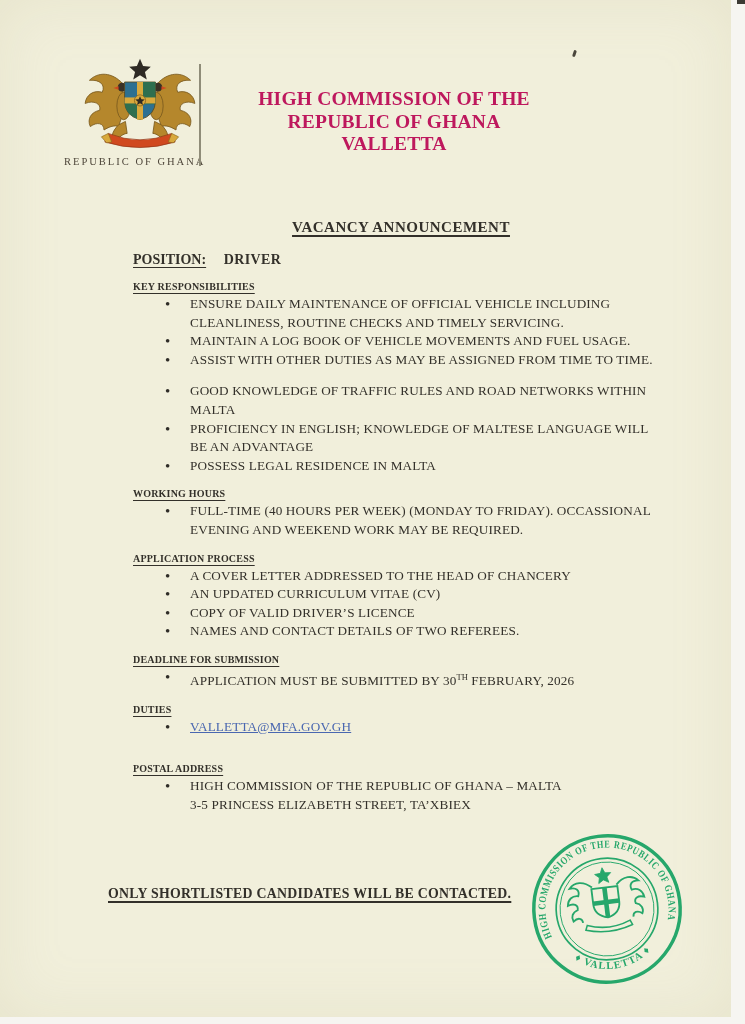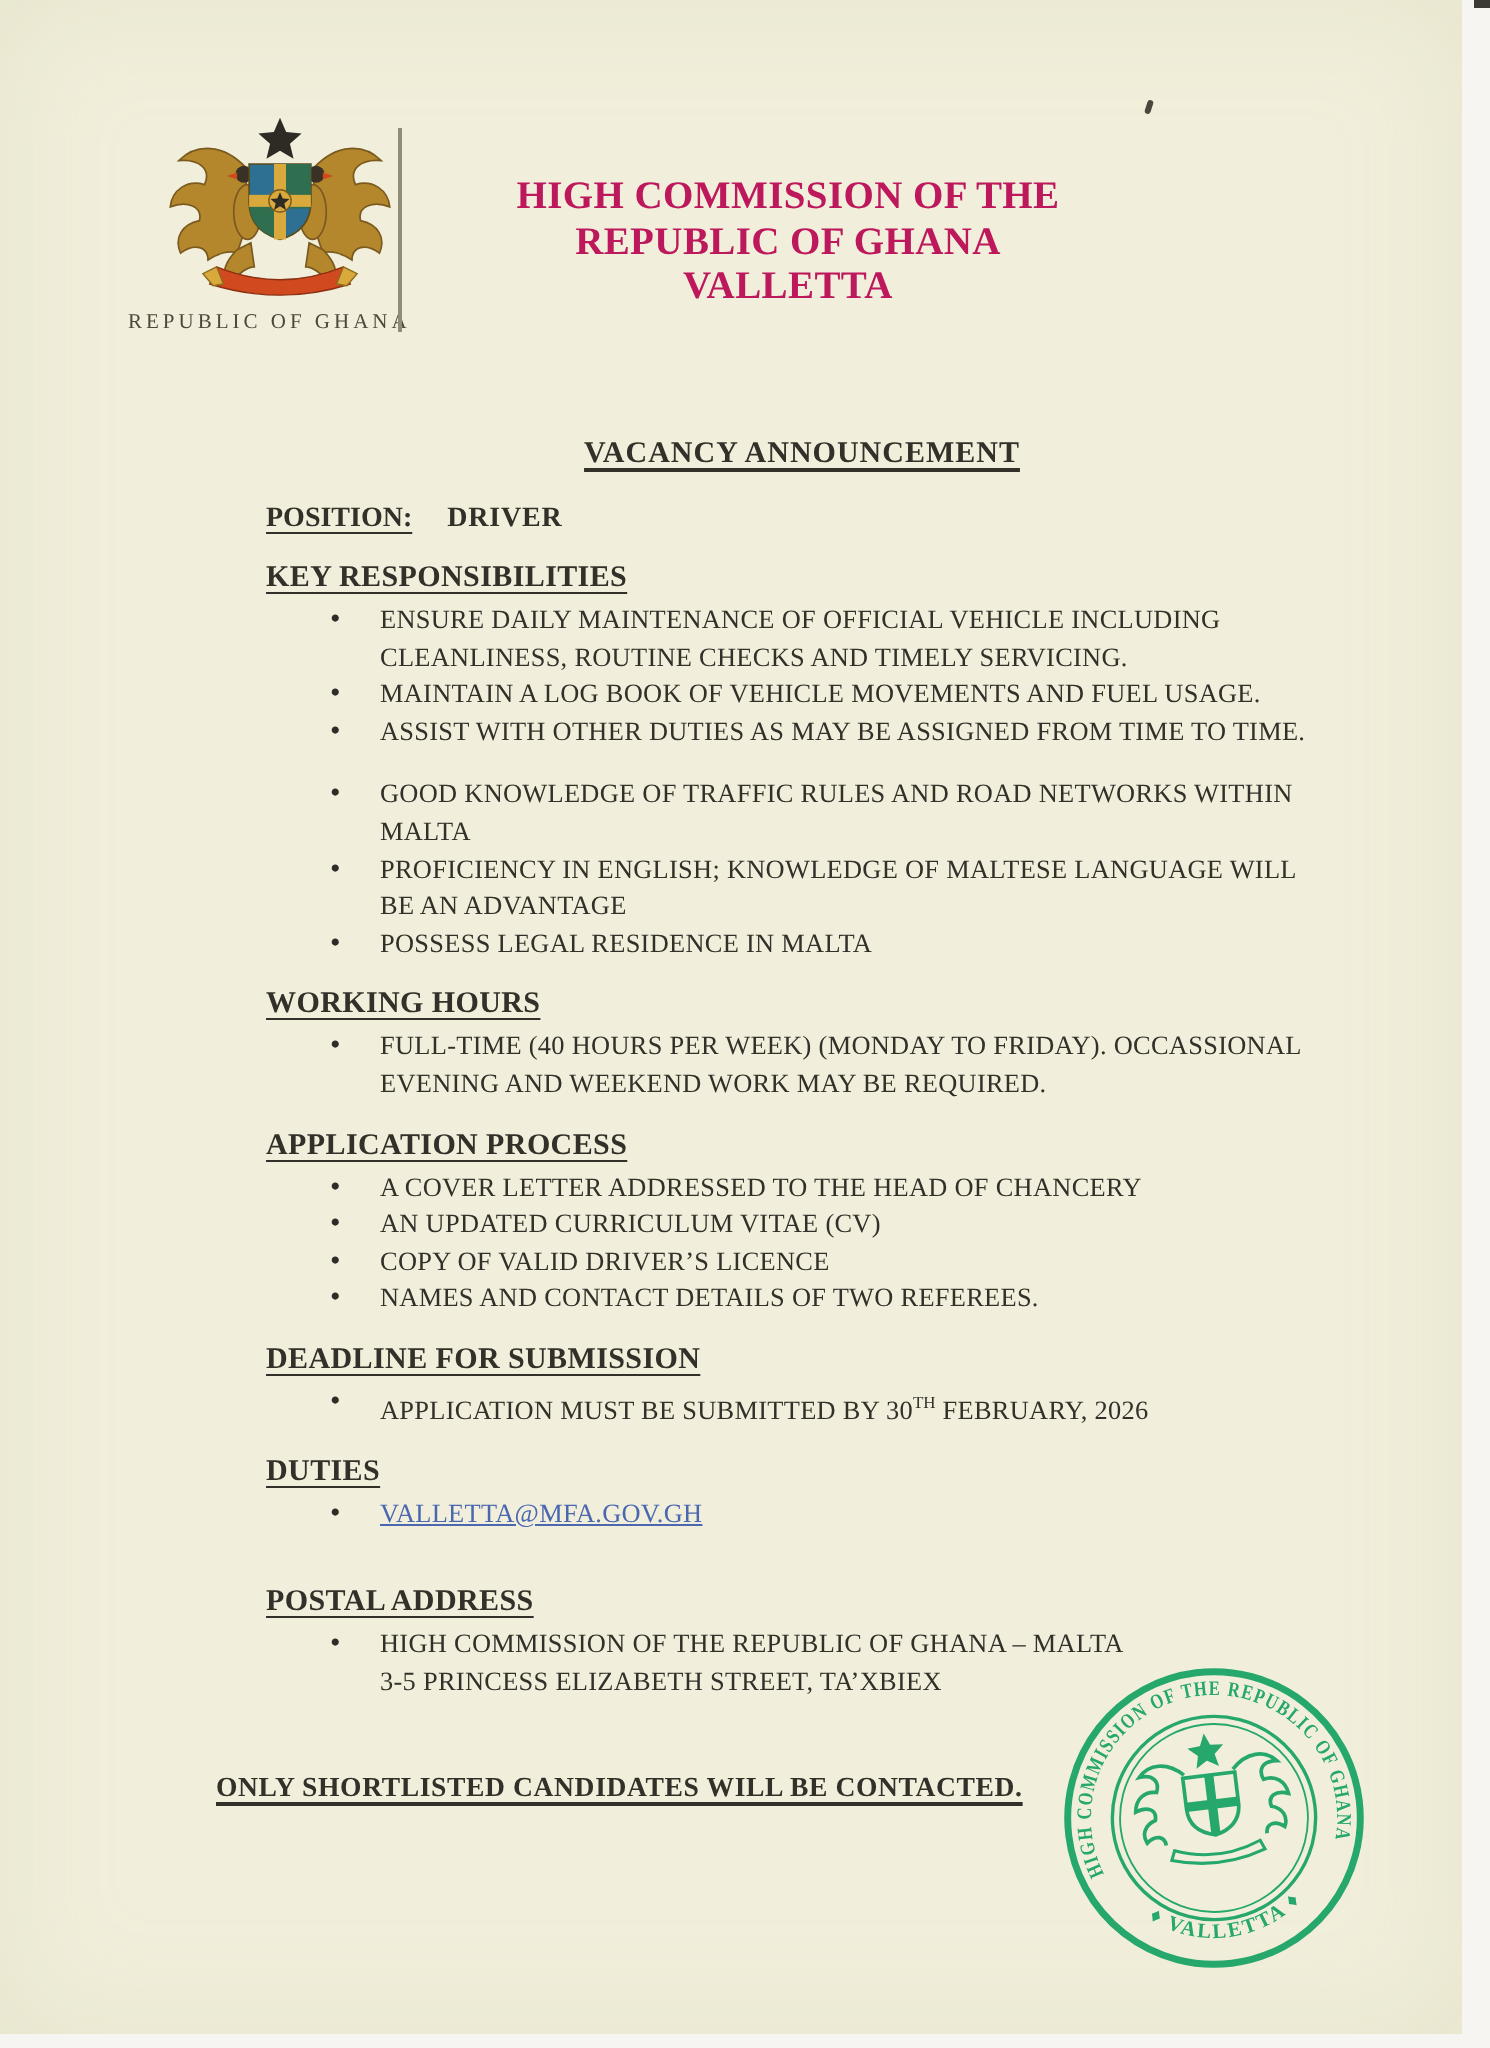--- a/index.html
+++ b/index.html
@@ -34,21 +34,21 @@
     text-align:center;font-weight:bold;font-size:15px;letter-spacing:.5px;
     text-decoration:underline;text-underline-offset:3px;text-decoration-thickness:1.5px;
     margin:0;
   }
   .position-row{margin-top:16px;font-size:14px;font-weight:bold;}
   .position-label{text-decoration:underline;text-underline-offset:3px;text-decoration-thickness:1.4px;}
   .position-value{margin-left:14px;letter-spacing:.4px;}
   .section{margin-top:13px;}
   .section:nth-child(7){margin-top:27px;} 
   .section-title{
-    font-weight:bold;font-size:15px;letter-spacing:.2px;
+    font-weight:bold;font-size:10px;letter-spacing:.2px;
     text-decoration:underline;text-underline-offset:3px;text-decoration-thickness:1.4px;
   }
   ul.bullets{margin:3px 0 0 0;padding:0;list-style:none;}
   ul.bullets li{
     position:relative;padding-left:57px;
     font-size:13.2px;line-height:18.6px;letter-spacing:.15px;
   }
   ul.bullets li::before{
     content:"\2022";position:absolute;left:32px;top:0;font-size:15px;color:#2f2c27;
   }

